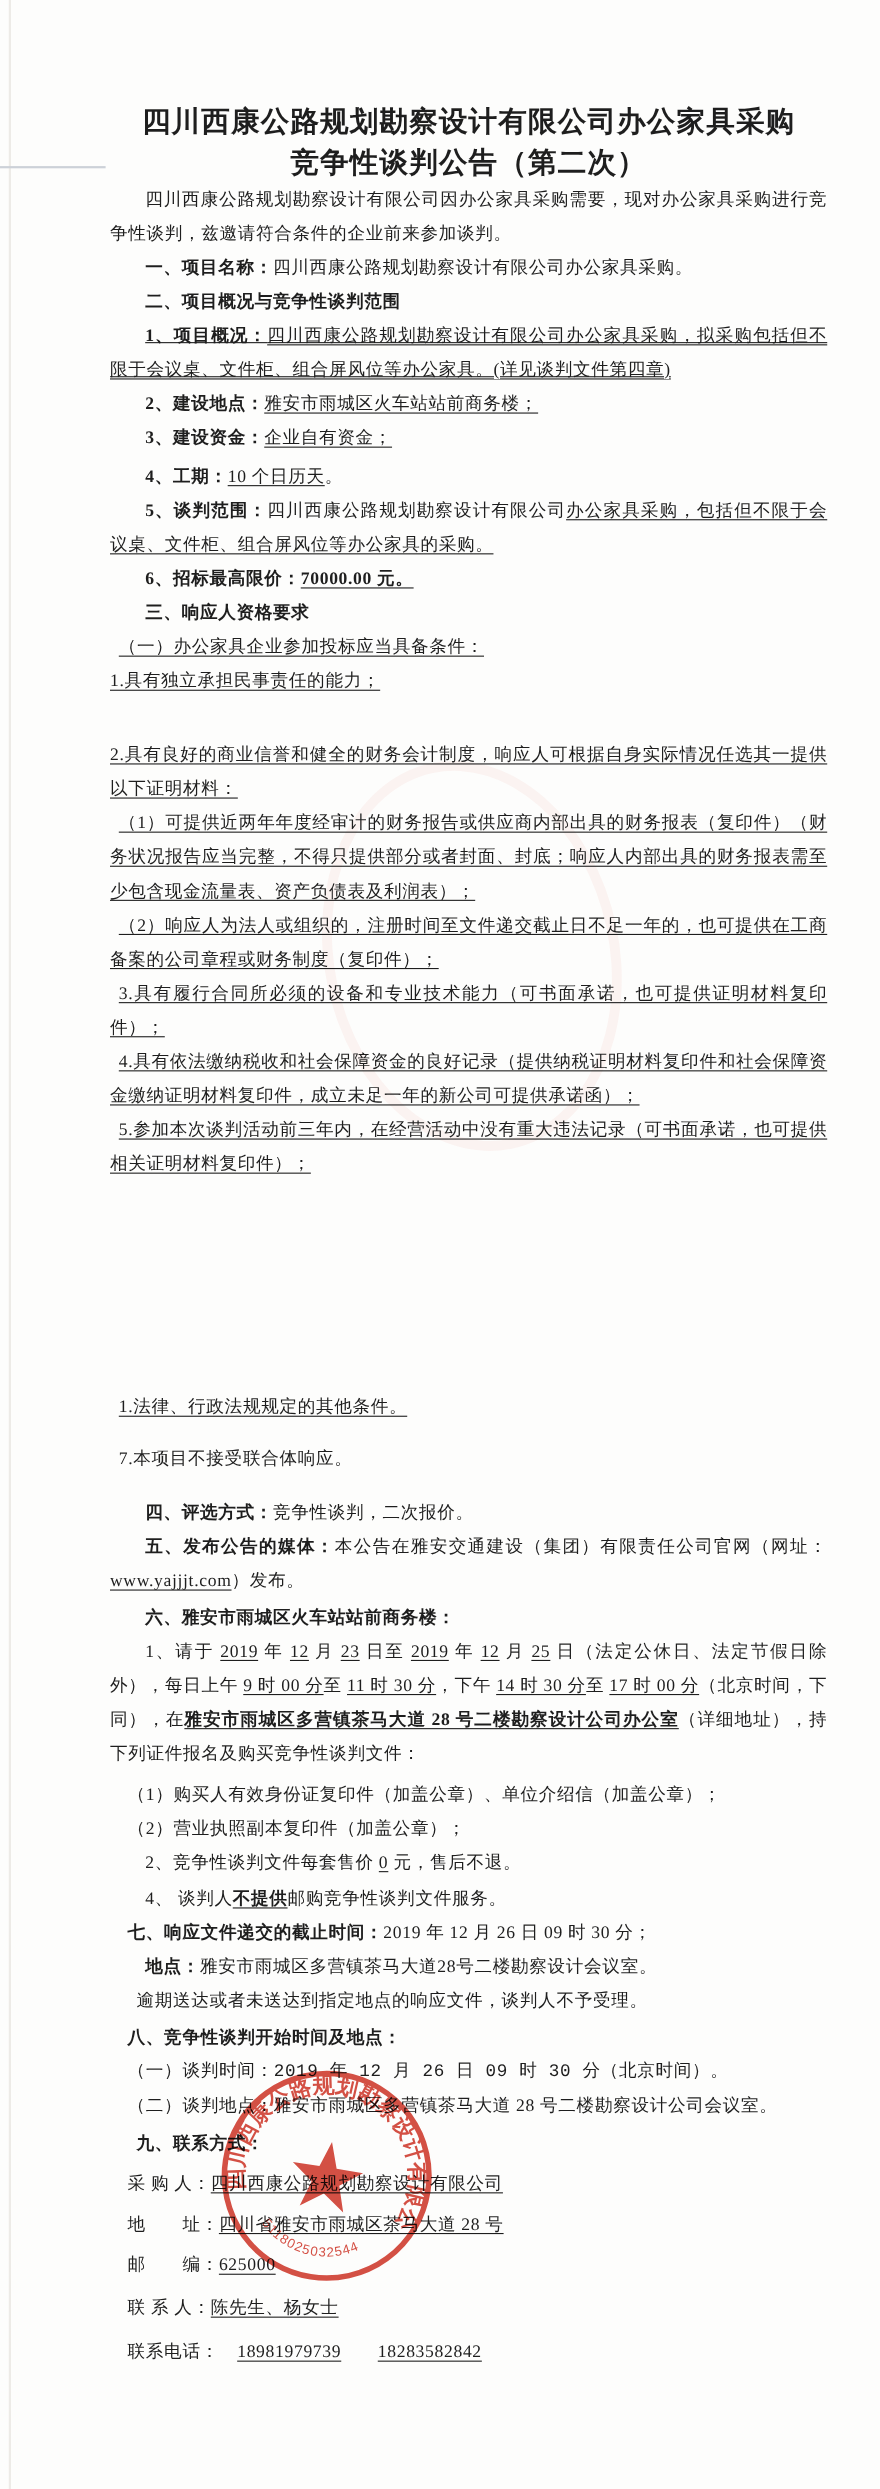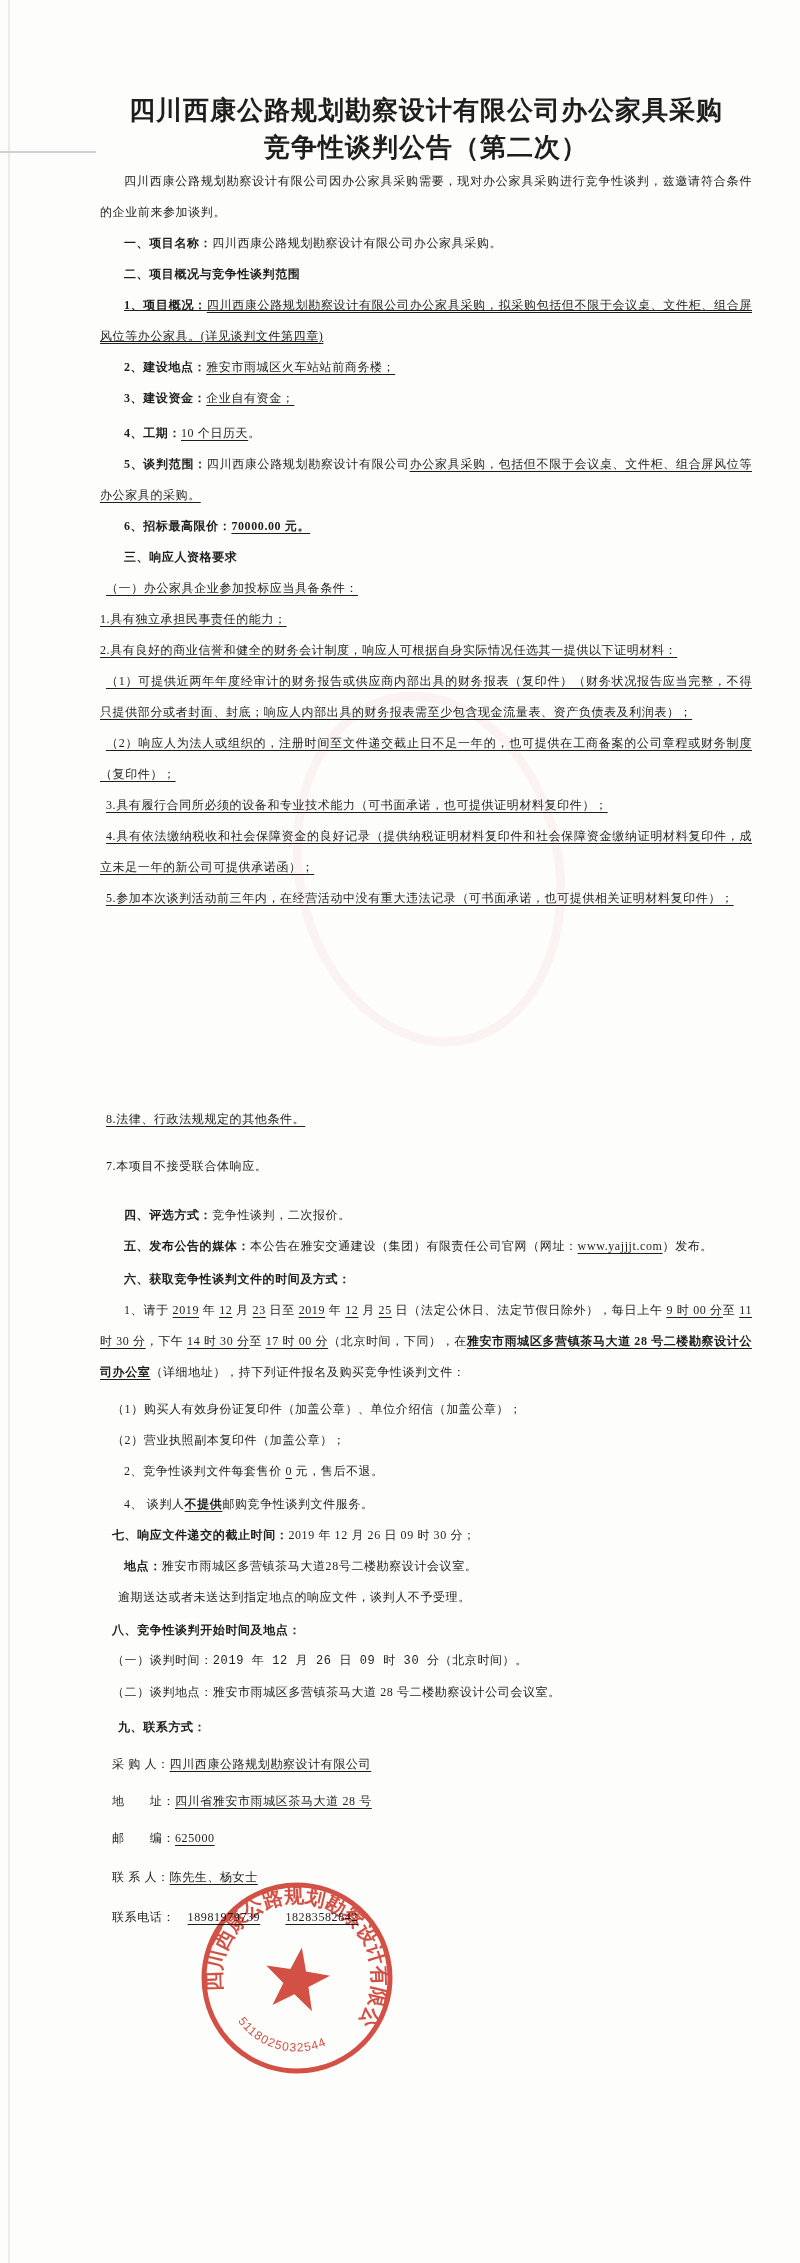--- a/index.html
+++ b/index.html
@@ -11,21 +11,21 @@
     position:relative;
     overflow:hidden;
   }
   .page-edge{position:absolute;left:8px;top:0;width:2px;height:2263px;background:#edebe7;}
   .scan-line{position:absolute;left:0;top:151px;width:96px;height:2px;background:#ccd1d8;}
   .content{padding:92px 48px 0 100px;position:relative;}
   .title{
     text-align:center;font-weight:bold;font-size:26px;line-height:37px;
     margin:0;letter-spacing:1px;
   }
-  p.line{margin:0;font-size:12px;line-height:31px;letter-spacing:0.6px;text-align:justify;}
+  p.line{margin:0;font-size:16px;line-height:31px;letter-spacing:0.6px;text-align:justify;}
   .b{font-weight:bold;}
   .u{text-decoration:underline;text-underline-offset:3px;text-decoration-thickness:1px;}
   .stamp{
     position:absolute;left:197px;top:1878px;width:200px;height:200px;
     opacity:0.88;mix-blend-mode:multiply;transform:rotate(9deg);
     pointer-events:none;
   }
   .stamp-bleed{
     position:absolute;left:295px;top:690px;width:250px;height:340px;
     border:9px solid rgba(210,58,44,0.05);border-radius:50%;
@@ -48,32 +48,32 @@
       <p class="line" style="text-indent: 2em;"><span class="b">二、项目概况与竞争性谈判范围</span></p>
       <p class="line" style="text-indent: 2em; text-decoration: underline;"><span class="b">1、项目概况：</span><span class="u">四川西康公路规划勘察设计有限公司办公家具采购，拟采购包括但不限于会议桌、文件柜、组合屏风位等办公家具。(详见谈判文件第四章)</span></p>
       <p class="line" style="text-indent: 2em;"><span class="b">2、建设地点：</span><span class="u">雅安市雨城区火车站站前商务楼；</span></p>
       <p class="line" style="text-indent: 2em;"><span class="b">3、建设资金：</span><span class="u">企业自有资金；</span></p>
       <p class="line" style="margin-top: 4px; text-indent: 2em;"><span class="b">4、工期：</span><span class="u">10 个日历天</span><span>。</span></p>
       <p class="line" style="text-indent: 2em;"><span class="b">5、谈判范围：</span><span>四川西康公路规划勘察设计有限公司</span><span class="u">办公家具采购，包括但不限于会议桌、文件柜、组合屏风位等办公家具的采购。</span></p>
       <p class="line" style="text-indent: 2em;"><span class="b">6、招标最高限价：</span><span class="b u">70000.00 元。</span></p>
       <p class="line" style="text-indent: 2em;"><span class="b">三、响应人资格要求</span></p>
       <p class="line" style="text-indent: 0.5em;"><span class="u">（一）办公家具企业参加投标应当具备条件：</span></p>
       <p class="line" style="text-indent: 0em;"><span class="u">1.具有独立承担民事责任的能力；</span></p>
-      <p class="line" style="text-indent: 0em;"><span class="u">2.具有良好的商业信誉和健全的财务会计制度，响应人可根据自身实际情况任选其一提供以下证明材料：</span></p>
+      <p class="line" style="text-indent: 0em; margin-top: 36px;"><span class="u">2.具有良好的商业信誉和健全的财务会计制度，响应人可根据自身实际情况任选其一提供以下证明材料：</span></p>
       <p class="line" style="text-indent: 0.5em;"><span class="u">（1）可提供近两年年度经审计的财务报告或供应商内部出具的财务报表（复印件）（财务状况报告应当完整，不得只提供部分或者封面、封底；响应人内部出具的财务报表需至少包含现金流量表、资产负债表及利润表）；</span></p>
       <p class="line" style="text-indent: 0.5em;"><span class="u">（2）响应人为法人或组织的，注册时间至文件递交截止日不足一年的，也可提供在工商备案的公司章程或财务制度（复印件）；</span></p>
       <p class="line" style="text-indent: 0.5em;"><span class="u">3.具有履行合同所必须的设备和专业技术能力（可书面承诺，也可提供证明材料复印件）；</span></p>
       <p class="line" style="text-indent: 0.5em;"><span class="u">4.具有依法缴纳税收和社会保障资金的良好记录（提供纳税证明材料复印件和社会保障资金缴纳证明材料复印件，成立未足一年的新公司可提供承诺函）；</span></p>
       <p class="line" style="text-indent: 0.5em;"><span class="u">5.参加本次谈判活动前三年内，在经营活动中没有重大违法记录（可书面承诺，也可提供相关证明材料复印件）；</span></p>
       <div style="height: 180px;"></div>
-      <p class="line" style="margin-top: 10px; text-indent: 0.5em;"><span class="u">8.法律、行政法规规定的其他条件。</span></p>
+      <p class="line" style="margin-top: 10px; text-indent: 0.5em;"><span class="u">1.法律、行政法规规定的其他条件。</span></p>
       <p class="line" style="margin-top: 16px; text-indent: 0.5em;"><span>7.本项目不接受联合体响应。</span></p>
       <p class="line" style="margin-top: 18px; text-indent: 2em;"><span class="b">四、评选方式：</span><span>竞争性谈判，二次报价。</span></p>
       <p class="line" style="text-indent: 2em;"><span class="b">五、发布公告的媒体：</span><span>本公告在雅安交通建设（集团）有限责任公司官网（网址：</span><span class="u">www.yajjjt.com</span><span>）发布。</span></p>
-      <p class="line" style="margin-top: 2px; text-indent: 2em;"><span class="b">六、获取竞争性谈判文件的时间及方式：</span></p>
+      <p class="line" style="margin-top: 2px; text-indent: 2em;"><span class="b">六、雅安市雨城区火车站站前商务楼：</span></p>
       <p class="line" style="text-indent: 2em;"><span>1、请于 </span><span class="u">2019</span><span> 年 </span><span class="u">12</span><span> 月 </span><span class="u">23</span><span> 日至 </span><span class="u">2019</span><span> 年 </span><span class="u">12</span><span> 月 </span><span class="u">25</span><span> 日（法定公休日、法定节假日除外），每日上午 </span><span class="u">9 时 00 分</span><span>至 </span><span class="u">11 时 30 分</span><span>，下午 </span><span class="u">14 时 30 分</span><span>至 </span><span class="u">17 时 00 分</span><span>（北京时间，下同），在</span><span class="b u">雅安市雨城区多营镇茶马大道 28 号二楼勘察设计公司办公室</span><span>（详细地址），持下列证件报名及购买竞争性谈判文件：</span></p>
       <p class="line" style="margin-top: 6px; text-indent: 1em;"><span>（1）购买人有效身份证复印件（加盖公章）、单位介绍信（加盖公章）；</span></p>
       <p class="line" style="text-indent: 1em;"><span>（2）营业执照副本复印件（加盖公章）；</span></p>
       <p class="line" style="text-indent: 2em;"><span>2、竞争性谈判文件每套售价 </span><span class="u">0</span><span> 元，售后不退。</span></p>
       <p class="line" style="margin-top: 2px; text-indent: 2em;"><span>4、 谈判人</span><span class="b u">不提供</span><span>邮购竞争性谈判文件服务。</span></p>
       <p class="line" style="text-indent: 1em;"><span class="b">七、响应文件递交的截止时间：</span><span>2019 年 12 月 26 日 09 时 30 分；</span></p>
       <p class="line" style="text-indent: 2em;"><span class="b">地点：</span><span>雅安市雨城区多营镇茶马大道28号二楼勘察设计会议室。</span></p>
       <p class="line" style="text-indent: 1.5em;"><span>逾期送达或者未送达到指定地点的响应文件，谈判人不予受理。</span></p>
       <p class="line" style="margin-top: 2px; text-indent: 1em;"><span class="b">八、竞争性谈判开始时间及地点：</span></p>
       <p class="line" style="text-indent: 1em; font-family: Liberation Mono, monospace;"><span>（一）谈判时间：2019 年 12 月 26 日 09 时 30 分（北京时间）。</span></p>

